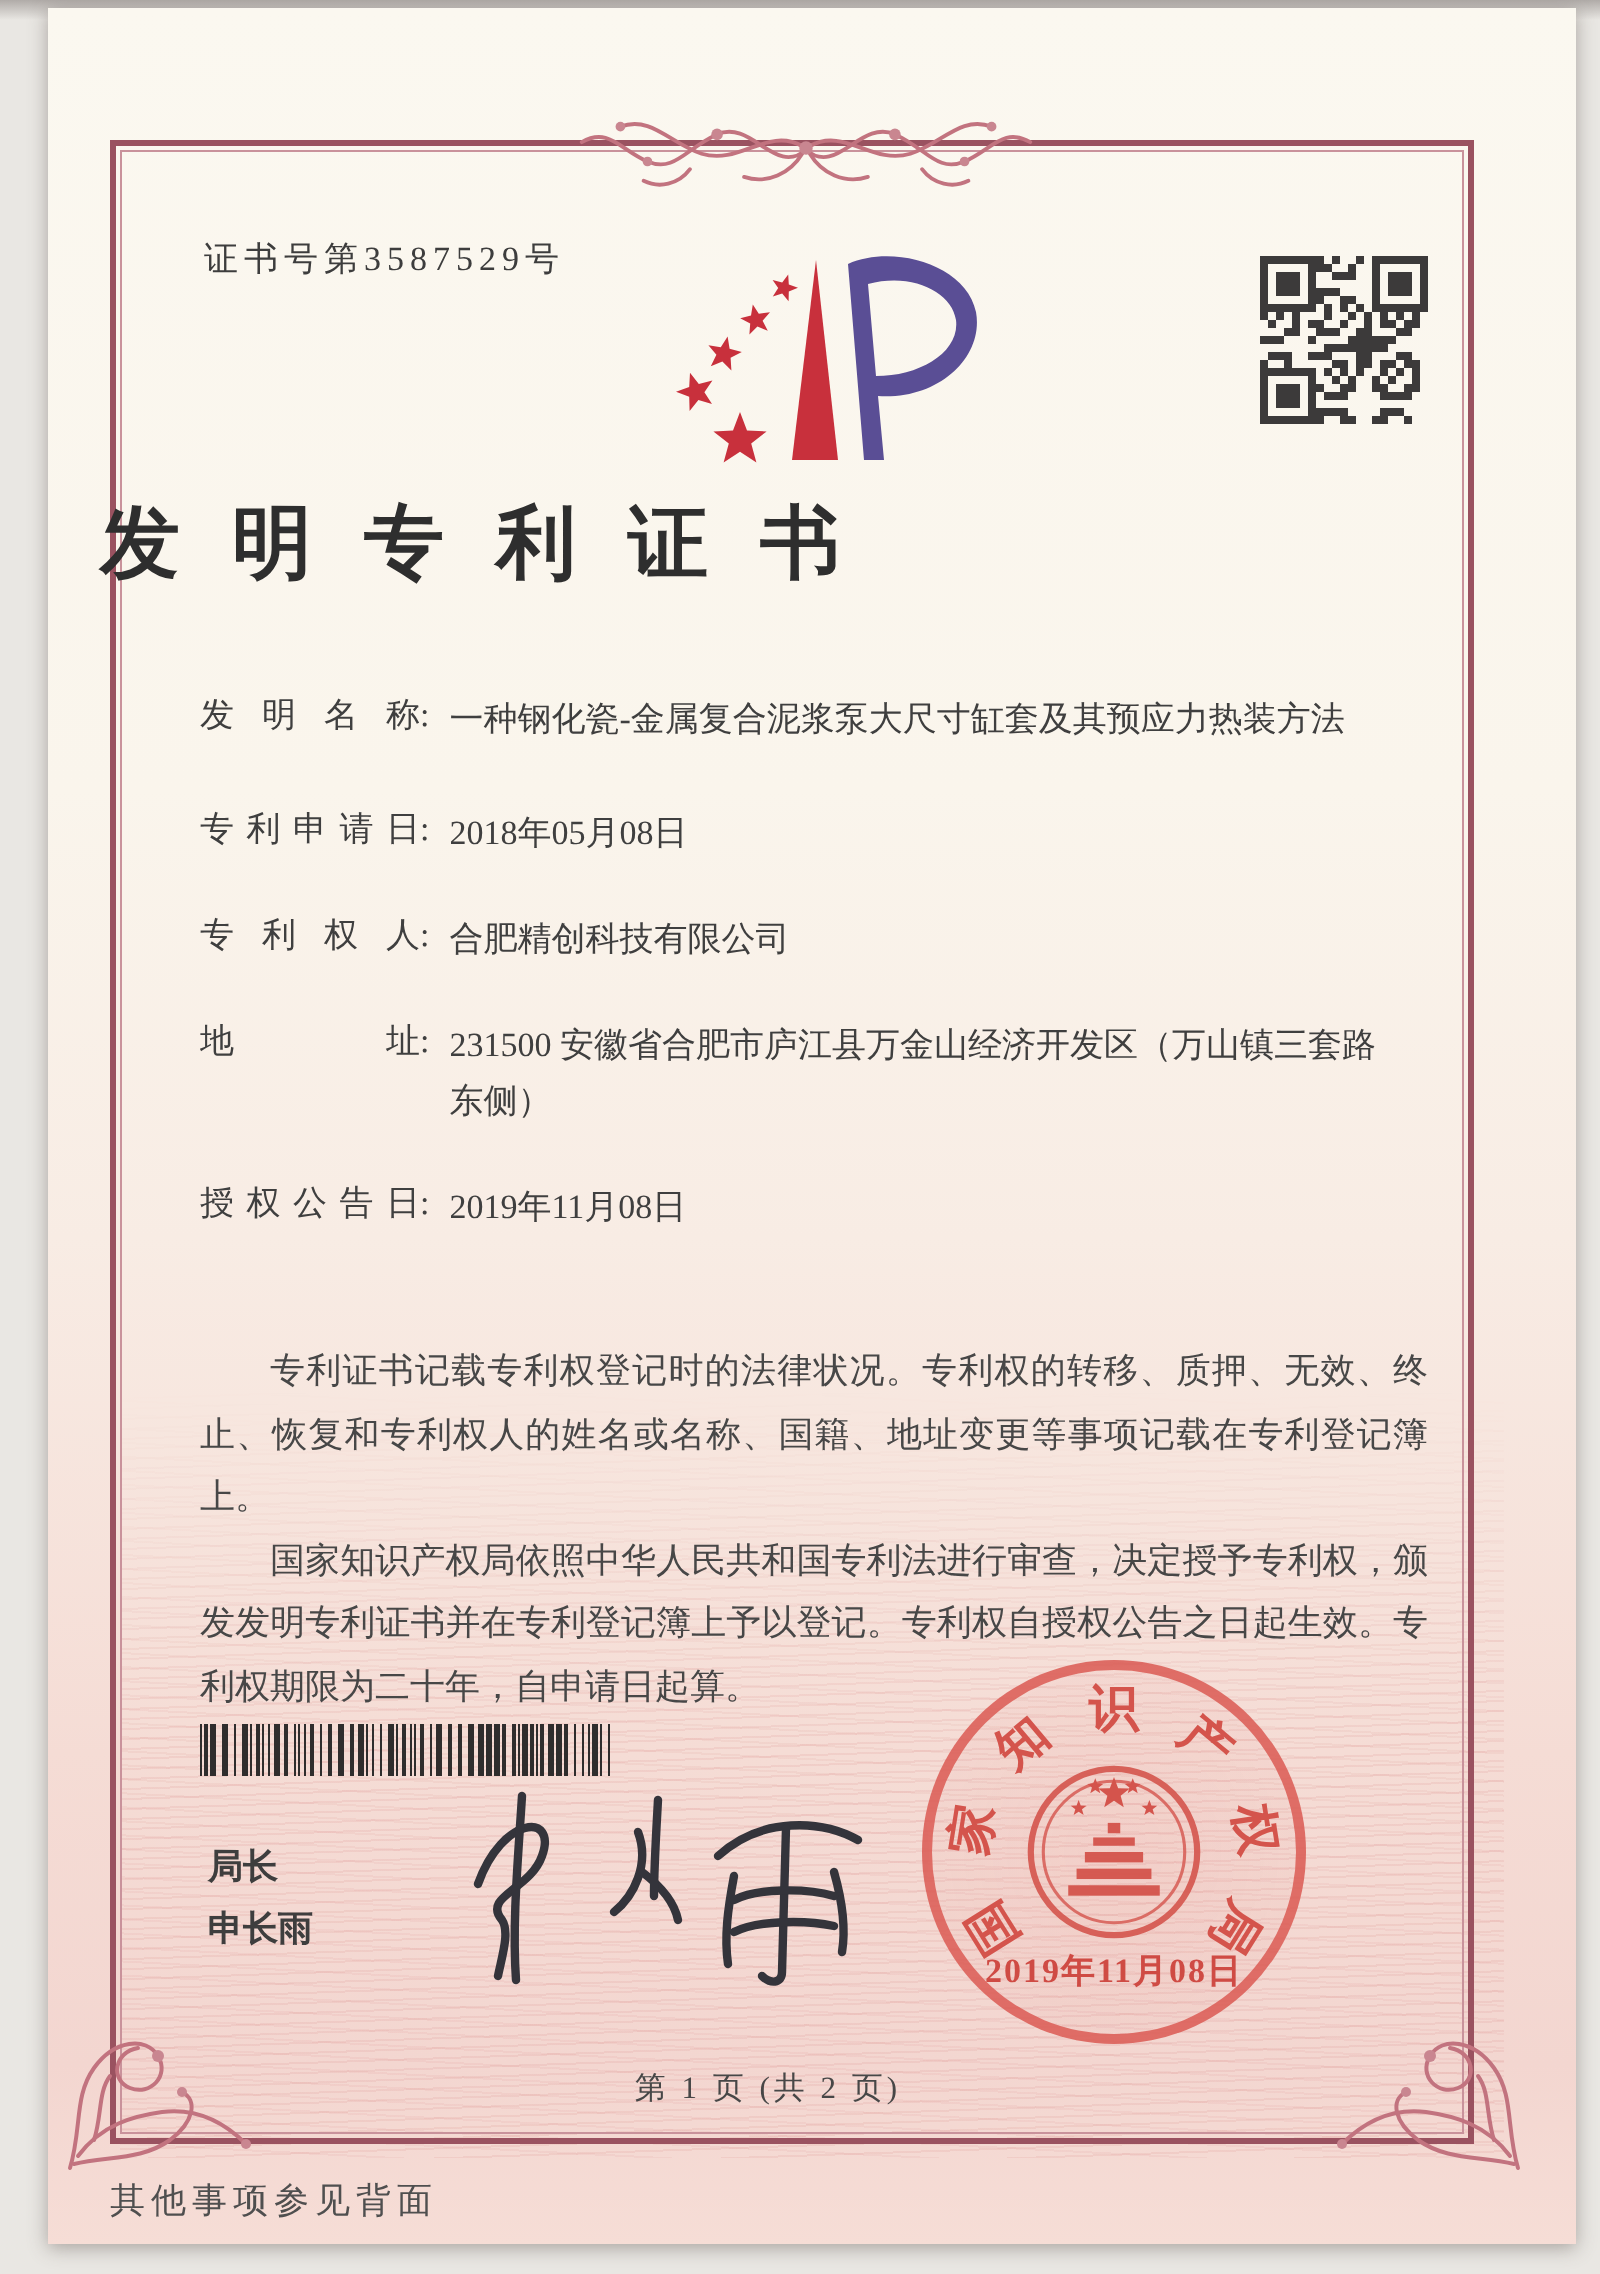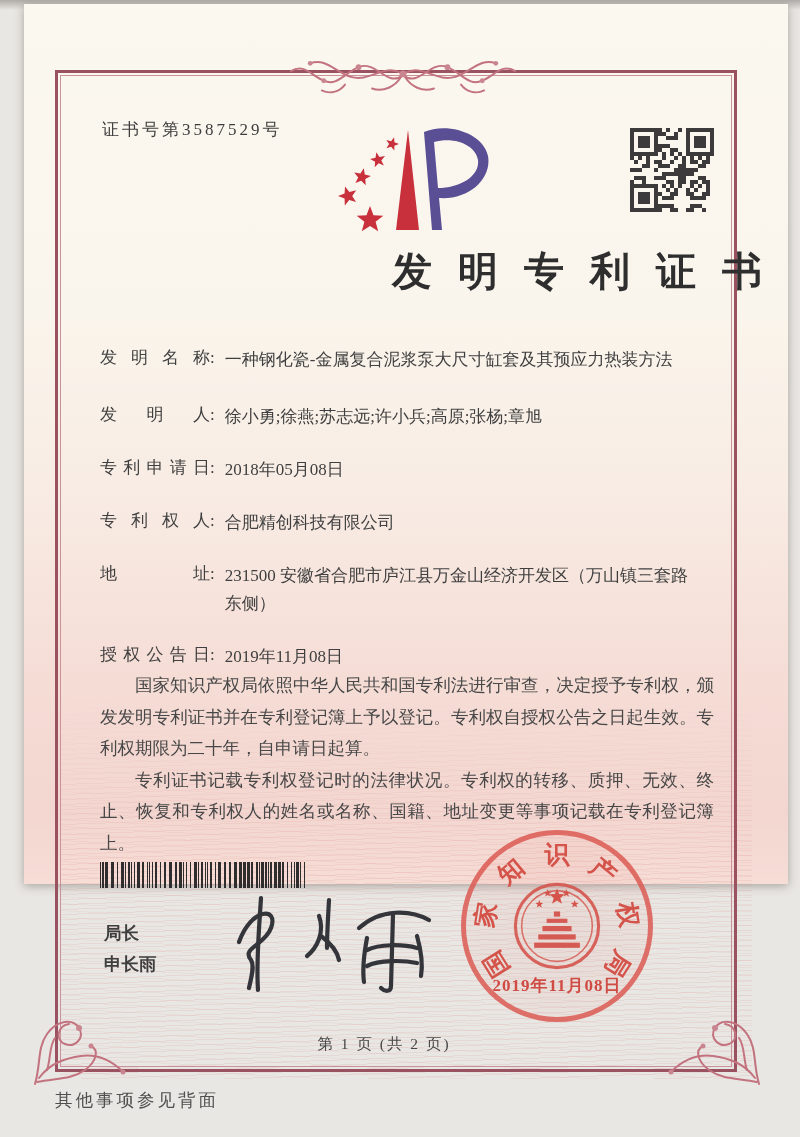--- a/index.html
+++ b/index.html
@@ -4,21 +4,21 @@
 <style>
   html,body{margin:0;padding:0;}
   body{
     width:800px;height:1137px;position:relative;overflow:hidden;
     background:#e9e7e3;
     font-family:"Liberation Serif","DejaVu Serif",serif;
   }
   .edge-shadow{position:absolute;left:0;top:0;width:800px;height:10px;
     background:linear-gradient(180deg,rgba(70,60,58,.35),rgba(70,60,58,0));}
   .paper{
-    position:absolute;left:24px;top:4px;width:764px;height:880px;
+    position:absolute;left:24px;top:4px;width:764px;height:1118px;
     background:linear-gradient(180deg,#fbf8f0 0%,#faf5ec 35%,#f8ece4 55%,#f5dcd5 78%,#f3d6d0 92%,#f6ddd6 100%);
     box-shadow:0 2px 9px rgba(90,80,75,.45);
   }
   .guilloche{
     position:absolute;left:36px;top:690px;width:692px;height:385px;pointer-events:none;
     background:
       repeating-linear-gradient(178deg, rgba(214,120,120,.13) 0 1px, rgba(214,120,120,0) 1px 5px),
       repeating-linear-gradient(183deg, rgba(214,120,120,.09) 0 1px, rgba(214,120,120,0) 1px 7px);
     -webkit-mask-image:linear-gradient(180deg,transparent 0,#000 45%);
             mask-image:linear-gradient(180deg,transparent 0,#000 45%);
@@ -34,21 +34,21 @@
   .floral{position:absolute;width:112px;height:80px;}
   .floral.left{left:3px;top:1004px;}
   .floral.right{left:631px;top:1004px;transform:scaleX(-1);}
   .cert-no{
     position:absolute;left:78px;top:114px;font-size:17px;color:#3d3d3d;
     letter-spacing:3px;
   }
   .logo{position:absolute;left:296px;top:122px;width:176px;height:110px;}
   .qr{position:absolute;left:606px;top:124px;width:84px;height:84px;}
   .title{
-    position:absolute;left:0;top:240px;width:100%;text-align:right;
+    position:absolute;left:0;top:240px;width:100%;text-align:left;
     font-size:40px;font-weight:600;color:#2e2e2e;
     letter-spacing:26px;padding-left:26px;box-sizing:border-box;
   }
   .fields{position:absolute;left:76px;top:342px;width:616px;font-size:17px;color:#3f3f3f;}
   .field-row{margin-bottom:25px;line-height:23px;}
   .field-row.gap-lg{margin-bottom:29px;}
   .lbl{display:inline-block;width:110px;text-align:justify;text-align-last:justify;vertical-align:top;}
   .colon{display:inline-block;margin-right:10px;vertical-align:top;}
   .val{display:inline-block;max-width:470px;vertical-align:top;line-height:28px;}
   .two-col{display:flex;}
@@ -381,41 +381,38 @@
       <rect x="72" y="80" width="4" height="4" fill="#3c3a3a"></rect>
     </svg>
 
   <div class="title">发明专利证书</div>
 
   <div class="fields">
     <div class="field-row gap-lg">
       <span class="lbl">发明名称</span><span class="colon">:</span><span class="val">一种钢化瓷-金属复合泥浆泵大尺寸缸套及其预应力热装方法</span>
     </div>
     <div class="field-row">
-      <span class="lbl">发明人</span><span class="colon">:</span><span class="val">徐小勇;徐燕;苏志远;许小兵;高原;张杨;章旭</span>
-    </div>
-    <div class="field-row">
       <span class="lbl">专利申请日</span><span class="colon">:</span><span class="val">2018年05月08日</span>
     </div>
     <div class="field-row">
       <span class="lbl">专利权人</span><span class="colon">:</span><span class="val">合肥精创科技有限公司</span>
     </div>
     <div class="field-row">
       <span class="lbl">地址</span><span class="colon">:</span><span class="val">231500 安徽省合肥市庐江县万金山经济开发区（万山镇三套路东侧）</span>
     </div>
     <div class="field-row two-col">
       <span class="left-field">
         <span class="lbl">授权公告日</span><span class="colon">:</span><span class="val">2019年11月08日</span>
       </span>
     </div>
   </div>
 
   <div class="paras">
+    <p>专利证书记载专利权登记时的法律状况。专利权的转移、质押、无效、终止、恢复和专利权人的姓名或名称、国籍、地址变更等事项记载在专利登记簿上。</p>
     <p>国家知识产权局依照中华人民共和国专利法进行审查，决定授予专利权，颁发发明专利证书并在专利登记簿上予以登记。专利权自授权公告之日起生效。专利权期限为二十年，自申请日起算。</p>
-    <p>专利证书记载专利权登记时的法律状况。专利权的转移、质押、无效、终止、恢复和专利权人的姓名或名称、国籍、地址变更等事项记载在专利登记簿上。</p>
   </div>
 
   <svg class="barcode" id="barcode-svg" viewBox="0 0 210 26">
       <rect x="0" y="0" width="1" height="26" fill="#2f2d2d"></rect>
       <rect x="2" y="0" width="2" height="26" fill="#2f2d2d"></rect>
       <rect x="5" y="0" width="3" height="26" fill="#2f2d2d"></rect>
       <rect x="11" y="0" width="3" height="26" fill="#2f2d2d"></rect>
       <rect x="17" y="0" width="1" height="26" fill="#2f2d2d"></rect>
       <rect x="21" y="0" width="3" height="26" fill="#2f2d2d"></rect>
       <rect x="25" y="0" width="1" height="26" fill="#2f2d2d"></rect>

